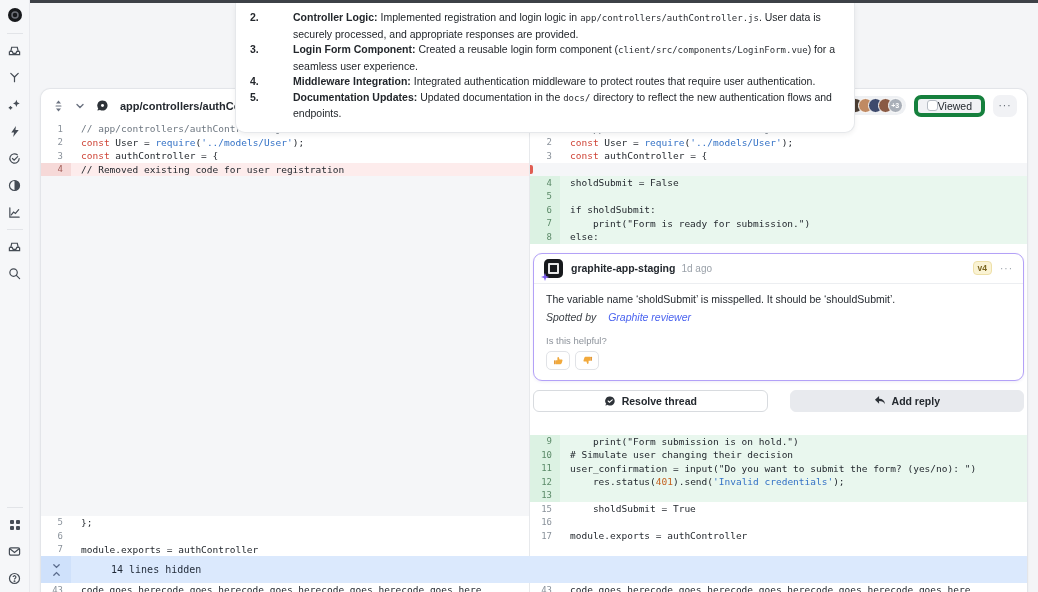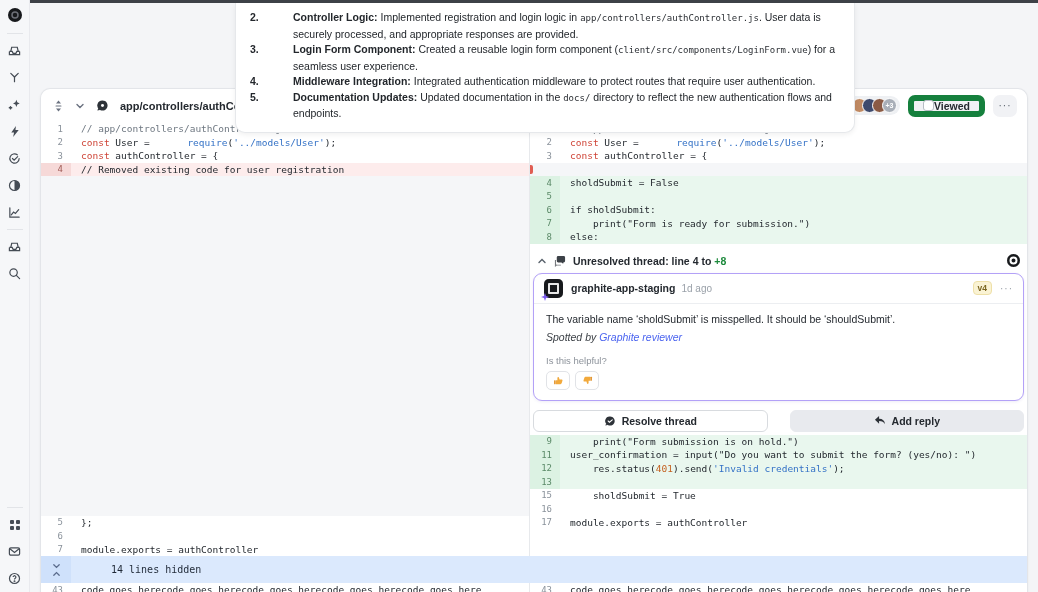--- a/index.html
+++ b/index.html
@@ -34,21 +34,21 @@
   #diff-stats { font-size:10.5px; font-weight:bold; }
   .stat-del { color:#c93a31; }
   .stat-sep { color:#9aa1a9; font-weight:normal; padding:0 3px; }
   .stat-add { color:#1d8a3c; }
   .fh-right { margin-left:auto; display:flex; align-items:center; gap:8px; }
   #contrast-btn { width:16px; height:16px; display:flex; align-items:center; justify-content:center; }
   #avatar-stack { display:flex; align-items:center; background:#eef0f3; border-radius:10px; padding:2px 3px; }
   .avatar { width:15px; height:15px; border-radius:50%; border:1.5px solid #fff; margin-left:-5px; }
   .avatar:first-child { margin-left:0; }
   .avatar-more { width:15px; height:15px; border-radius:50%; background:#a9afb8; color:#fff; font-size:7px; font-weight:bold; display:flex; align-items:center; justify-content:center; margin-left:-5px; border:1.5px solid #fff; }
-  #viewed-btn { display:flex; align-items:center; background:#f1f2f5; border:6px solid #15803d; border-radius:7px; height:22px; padding:0 9px; font-size:10.5px; font-weight:bold; color:#24292f; }
+  #viewed-btn { display:flex; align-items:center; background:#f1f2f5; border:4px solid #15803d; border-radius:7px; height:22px; padding:0 9px; font-size:10.5px; font-weight:normal; color:#24292f; }
   #viewed-check { width:11px; height:11px; border:1px solid #b6bcc4; border-radius:3px; background:#fff; }
   #file-more-btn { background:#f1f2f5; border-radius:7px; height:22px; width:24px; display:flex; align-items:center; justify-content:center; color:#57606a; font-size:10px; letter-spacing:1px; }
 
   
   #split-top { display:flex; height:434px; }
   #pane-left { width:489px; display:flex; flex-direction:column; }
   #pane-divider { width:1px; background:#e7e9ec; }
   #pane-right { width:498px; display:flex; flex-direction:column; }
   .rows { display:flex; flex-direction:column; }
   .row { height:13.5px; display:flex; flex:none; align-items:center; }
@@ -57,21 +57,21 @@
   .row.add { background:#e9f7ee; }
   .row.add .gut { background:#dcf2e3; color:#5b8a68; }
   .row.del { background:#fdecec; }
   .row.del .gut { background:#f6d9d8; color:#a05c57; }
   .filler { background:#f5f6f8; flex:1; }
   .filler-row { height:13.5px; background:#f5f6f8; position:relative; flex:none; }
   .del-marker { position:absolute; left:0; top:2px; width:3px; height:9px; background:#e05d52; border-radius:0 2px 2px 0; }
   .c-p { color:#24292f; }
   .c-cmt { color:#6e7781; }
   .c-kw { color:#cf4538; }
-  .c-fn { color:#3472c6;margin-left:32px; }
+  .c-fn { color:#3472c6; }
   .c-str { color:#3472c6; }
   .c-num { color:#c4611f; }
 
   
   #thread-wrap { height:191px; padding:7px 3px 0 3px; }
   #thread-head { height:20px; display:flex; align-items:center; font-size:10.5px; font-weight:bold; color:#24292f; padding:0 4px; }
   #thread-head .t-icon { color:#57606a; margin-right:7px; display:flex; }
   #thread-added { color:#1d8a3c; margin-left:3px; }
   #thread-target { margin-left:auto; width:13px; height:13px; border-radius:50%; background:#17191c; box-shadow:inset 0 0 0 2.5px #17191c, inset 0 0 0 4.5px #ffffff; }
   #comment-card { margin-top:2px; height:128px; background:#fff; border:1.5px solid #b3a1f7; border-radius:9px; overflow:hidden; box-shadow:0 1px 3px rgba(90,70,180,.10); }
@@ -79,21 +79,21 @@
   #comment-avatar { width:19px; height:19px; border-radius:5px; background:#17191c; position:relative; margin-right:8px; flex:none; box-shadow:inset 0 0 0 4px #17191c, inset 0 0 0 6px #e8e8e8; }
   #comment-avatar .spark { position:absolute; left:-3px; bottom:-3px; }
   #comment-author { font-size:10.5px; font-weight:bold; color:#24292f; margin-right:6px; }
   #comment-time { font-size:10px; color:#9aa1a9; }
   .c-head-right { margin-left:auto; display:flex; align-items:center; gap:8px; }
   #version-badge { background:#faf3d4; border:1px solid #eee0a8; color:#7a6520; border-radius:4px; font-size:8.5px; font-weight:bold; padding:1px 4px; }
   #comment-more { color:#9aa1a9; font-size:10px; letter-spacing:1px; }
   #comment-body { padding:9px 12px 0 12px; }
   #comment-text { font-size:10.5px; color:#24292f; }
   #spotted-line { margin-top:6px; font-size:10.5px; font-style:italic; color:#3a3f45; }
-  #spotted-link { color:#4a63ef; }
+  #spotted-link { color:#4a63ef;margin-left:9px; }
   #helpful-label { margin-top:12px; font-size:9.5px; color:#8d939b; }
   #thumb-row { margin-top:5px; display:flex; gap:5px; }
   .thumb-btn { width:24px; height:19px; border:1px solid #e1e3e7; border-radius:5px; background:#fff; display:flex; align-items:center; justify-content:center; }
   #thread-actions { margin-top:9px; display:flex; gap:22px; }
   .t-btn { flex:1; height:22px; border-radius:6px; display:flex; align-items:center; justify-content:center; gap:6px; font-size:10.5px; font-weight:bold; color:#24292f; }
   #resolve-btn { background:#fff; border:1px solid #d8dbdf; }
   #reply-btn { background:#e8eaee; border:1px solid #e8eaee; }
   .t-btn svg { flex:none; }
 
   
@@ -339,36 +339,20 @@
             <div class="gut">7</div>
             <div class="code"><span class="c-p">    print("Form is ready for submission.")</span></div>
           </div>
           <div class="row add">
             <div class="gut">8</div>
             <div class="code"><span class="c-p">else:</span></div>
           </div>
         </div>
 
       <div id="thread-wrap">
-        <div id="thread-head">
-          <span class="t-icon">
-            <svg width="10" height="10" viewBox="0 0 10 10" fill="none" stroke="currentColor" stroke-width="1.4" stroke-linecap="round">
-                <path d="M2 6.5l3-3 3 3"></path>
-              </svg>
-          </span>
-          <span class="t-icon">
-            <svg width="12" height="12" viewBox="0 0 13 13" fill="#3c4147">
-                <path d="M4.5 1h6A1.5 1.5 0 0 1 12 2.5v4A1.5 1.5 0 0 1 10.5 8H10v1.5L8 8H4.5A1.5 1.5 0 0 1 3 6.5v-4A1.5 1.5 0 0 1 4.5 1z"></path>
-                <path d="M1 5.5h1.2v4.2c0 .4.3.8.8.8h4.5v1H3l-2 1.5z" opacity=".7"></path>
-              </svg>
-          </span>
-          <span>Unresolved thread: line 4 to</span>
-          <span id="thread-added">+8</span>
-          <span id="thread-target"></span>
-        </div>
 
         <div id="comment-card">
           <div id="comment-head">
             <span id="comment-avatar">
               <svg class="spark" width="8" height="8" viewBox="0 0 8 8">
                   <path d="M4 0l1 3 3 1-3 1-1 3-1-3-3-1 3-1z" fill="#7c5cf0"></path>
                 </svg>
             </span>
             <span id="comment-author">graphite-app-staging</span>
             <span id="comment-time">1d ago</span>
@@ -414,20 +398,24 @@
           </div>
         </div>
       </div>
 
       <div id="right-rows-bottom" class="rows">
           <div class="row add">
             <div class="gut">9</div>
             <div class="code"><span class="c-p">    print("Form submission is on hold.")</span></div>
           </div>
           <div class="row add">
+            <div class="gut">10</div>
+            <div class="code"><span class="c-p"># Simulate user changing their decision</span></div>
+          </div>
+          <div class="row add">
             <div class="gut">11</div>
             <div class="code"><span class="c-p">user_confirmation = input("Do you want to submit the form? (yes/no): ")</span></div>
           </div>
           <div class="row add">
             <div class="gut">12</div>
             <div class="code"><span class="c-p">    res.status(</span><span class="c-num">401</span><span class="c-p">).send(</span><span class="c-str">'Invalid credentials'</span><span class="c-p">);</span></div>
           </div>
           <div class="row add">
             <div class="gut">13</div>
             <div class="code"></div>

